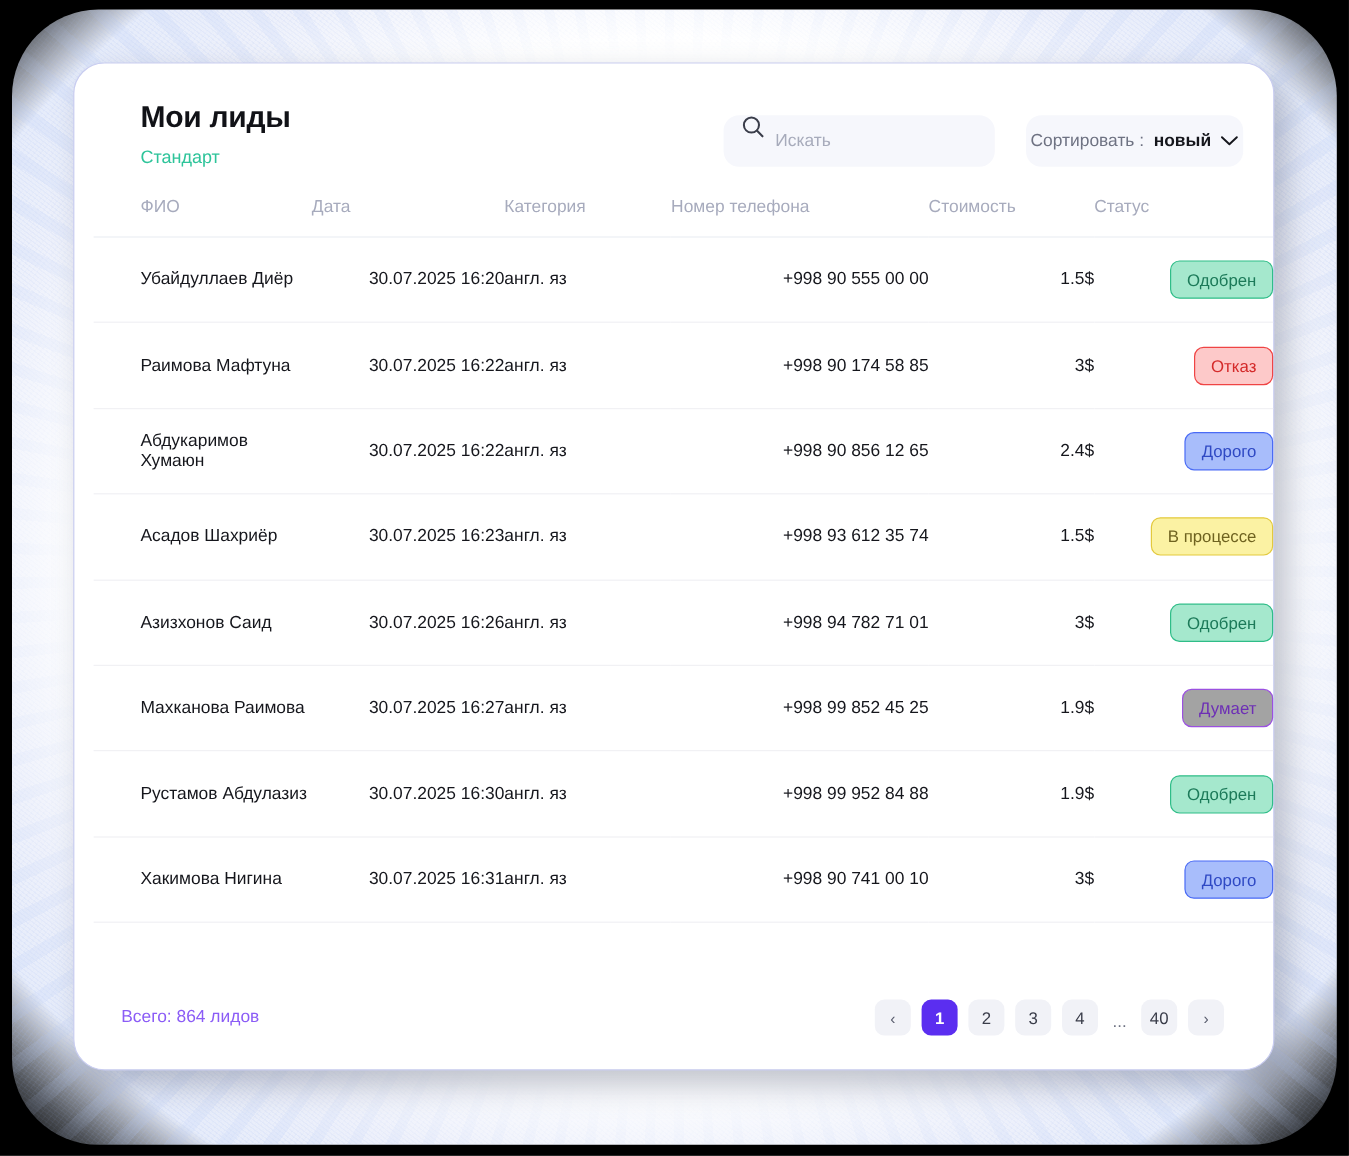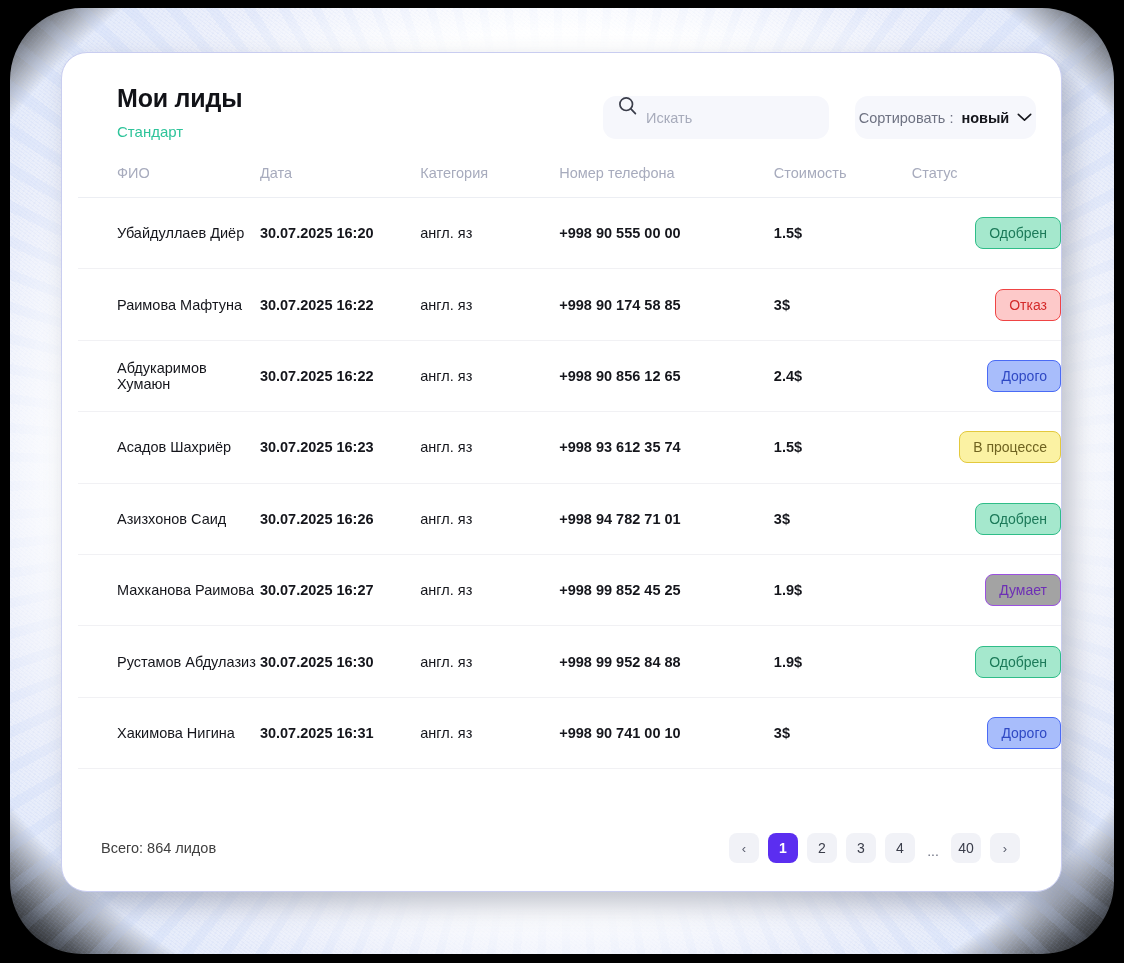--- a/index.html
+++ b/index.html
@@ -94,21 +94,21 @@
   .col-pad-left { padding-left: 39px; }
   .c-name  { width: 178px; }
   .c-date  { width: 157px; font-weight: 700; }
   .c-cat   { width: 136px; }
   .c-phone { width: 210px; font-weight: 700; }
   .c-price { width: 135px; font-weight: 700; }
   .c-status{ width: 146px; text-align: right; }
 
   th.c-date, td.c-date { font-weight: inherit; }
   thead th.c-date, thead th.c-phone, thead th.c-price { font-weight: 400; }
-  tbody td.c-date, tbody td.c-phone, tbody td.c-price { font-weight: 700; }
+  tbody td.c-date, tbody td.c-phone, tbody td.c-price { font-weight: 400; text-align: right; }
 
   .badge {
     display: inline-block;
     padding: 7px 13px;
     border-radius: 8px;
     font-size: 14px;
     border: 1px solid transparent;
     white-space: nowrap;
   }
   .badge.green  { background: #a5e8cd; border-color: #2fbd88; color: #1c7a59; }
@@ -116,21 +116,21 @@
   .badge.blue   { background: #a8bdfb; border-color: #4a6bf5; color: #2f49c4; }
   .badge.yellow { background: #fbf2a3; border-color: #e3c93d; color: #6f6320; }
   .badge.purple { background: #a3a3a3; border-color: #9b51e0; color: #6d2fb5; }
 
   
   .card-foot {
     position: absolute; left: 0; right: 0; bottom: 0; height: 86px;
     display: flex; align-items: center; justify-content: space-between;
     padding: 0 41px 0 39px;
   }
-  .total-text { font-size: 14.5px; color: #404040; }
+  .total-text { font-size: 14.5px; color: #8b5cf6; }
   .pagination { display: flex; align-items: center; gap: 9px; }
   .page-btn {
     min-width: 30px; height: 30px;
     background: #f1f2f7; border: none; border-radius: 8px;
     font-family: inherit; font-size: 14px; color: #3a3d4a;
     display: flex; align-items: center; justify-content: center;
     cursor: pointer; padding: 0 7px;
   }
   .page-btn.active { background: #5b2ef0; color: #ffffff; font-weight: 700; }
   .page-ellipsis {

